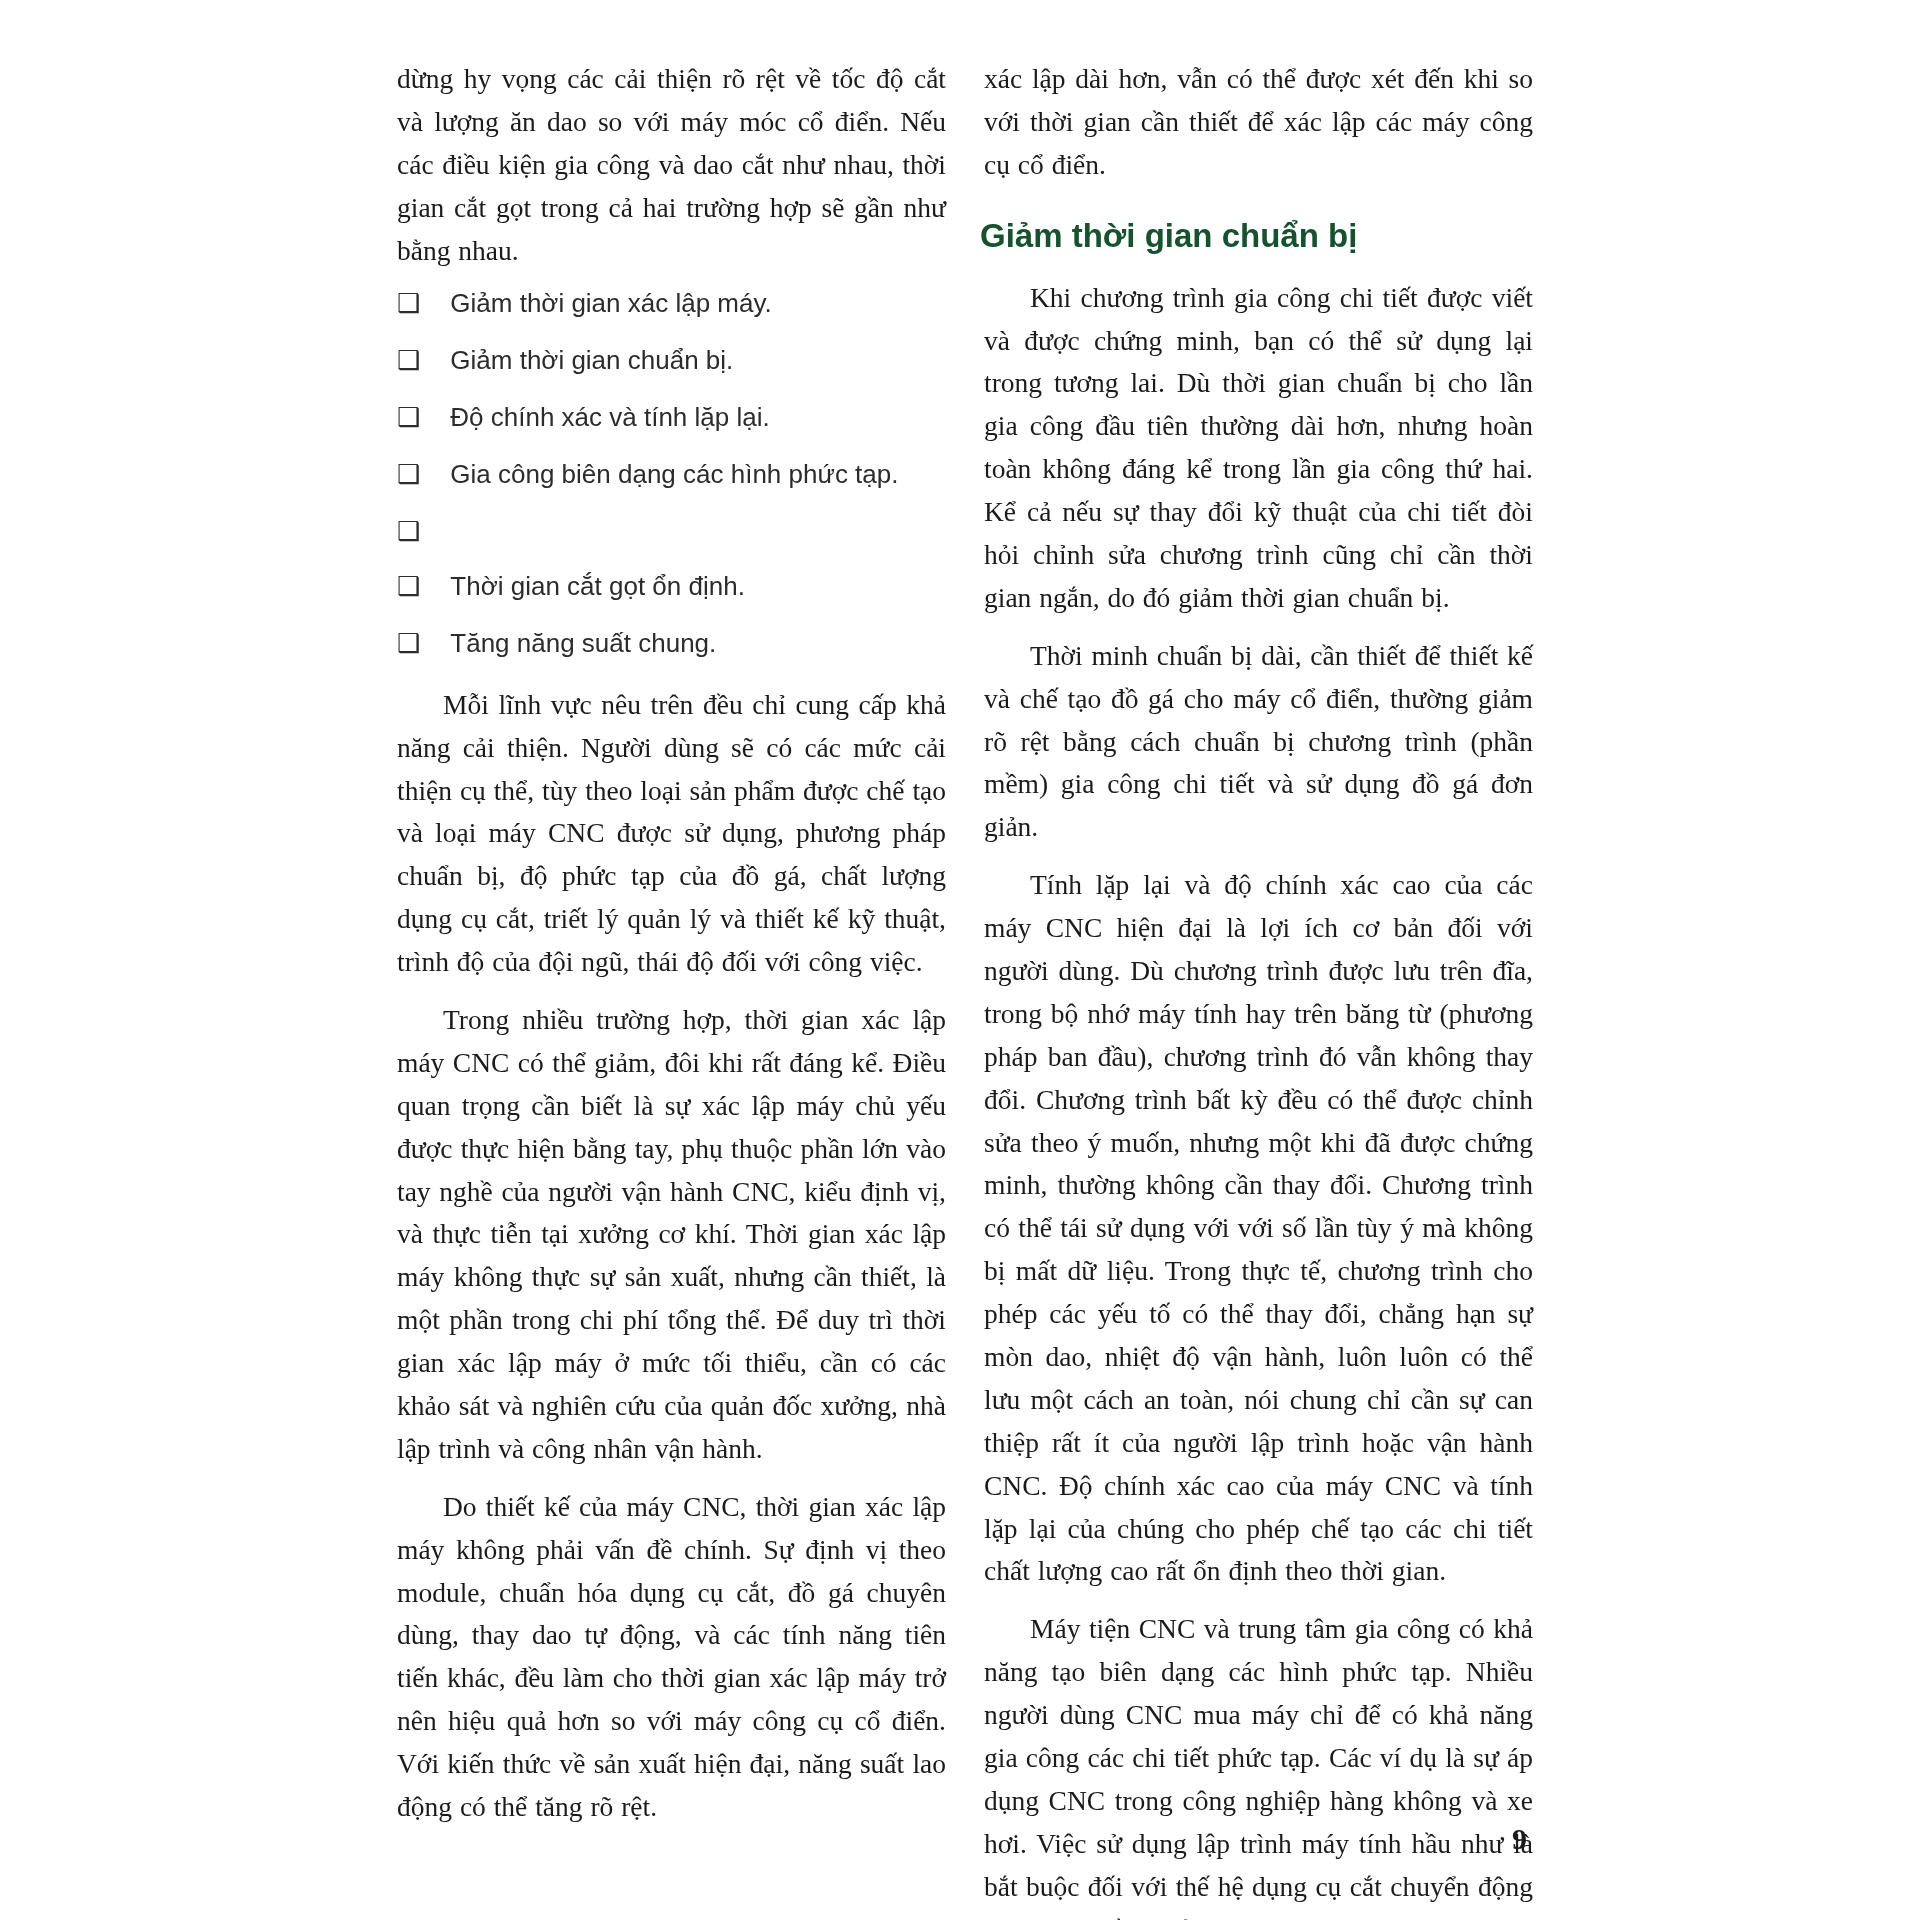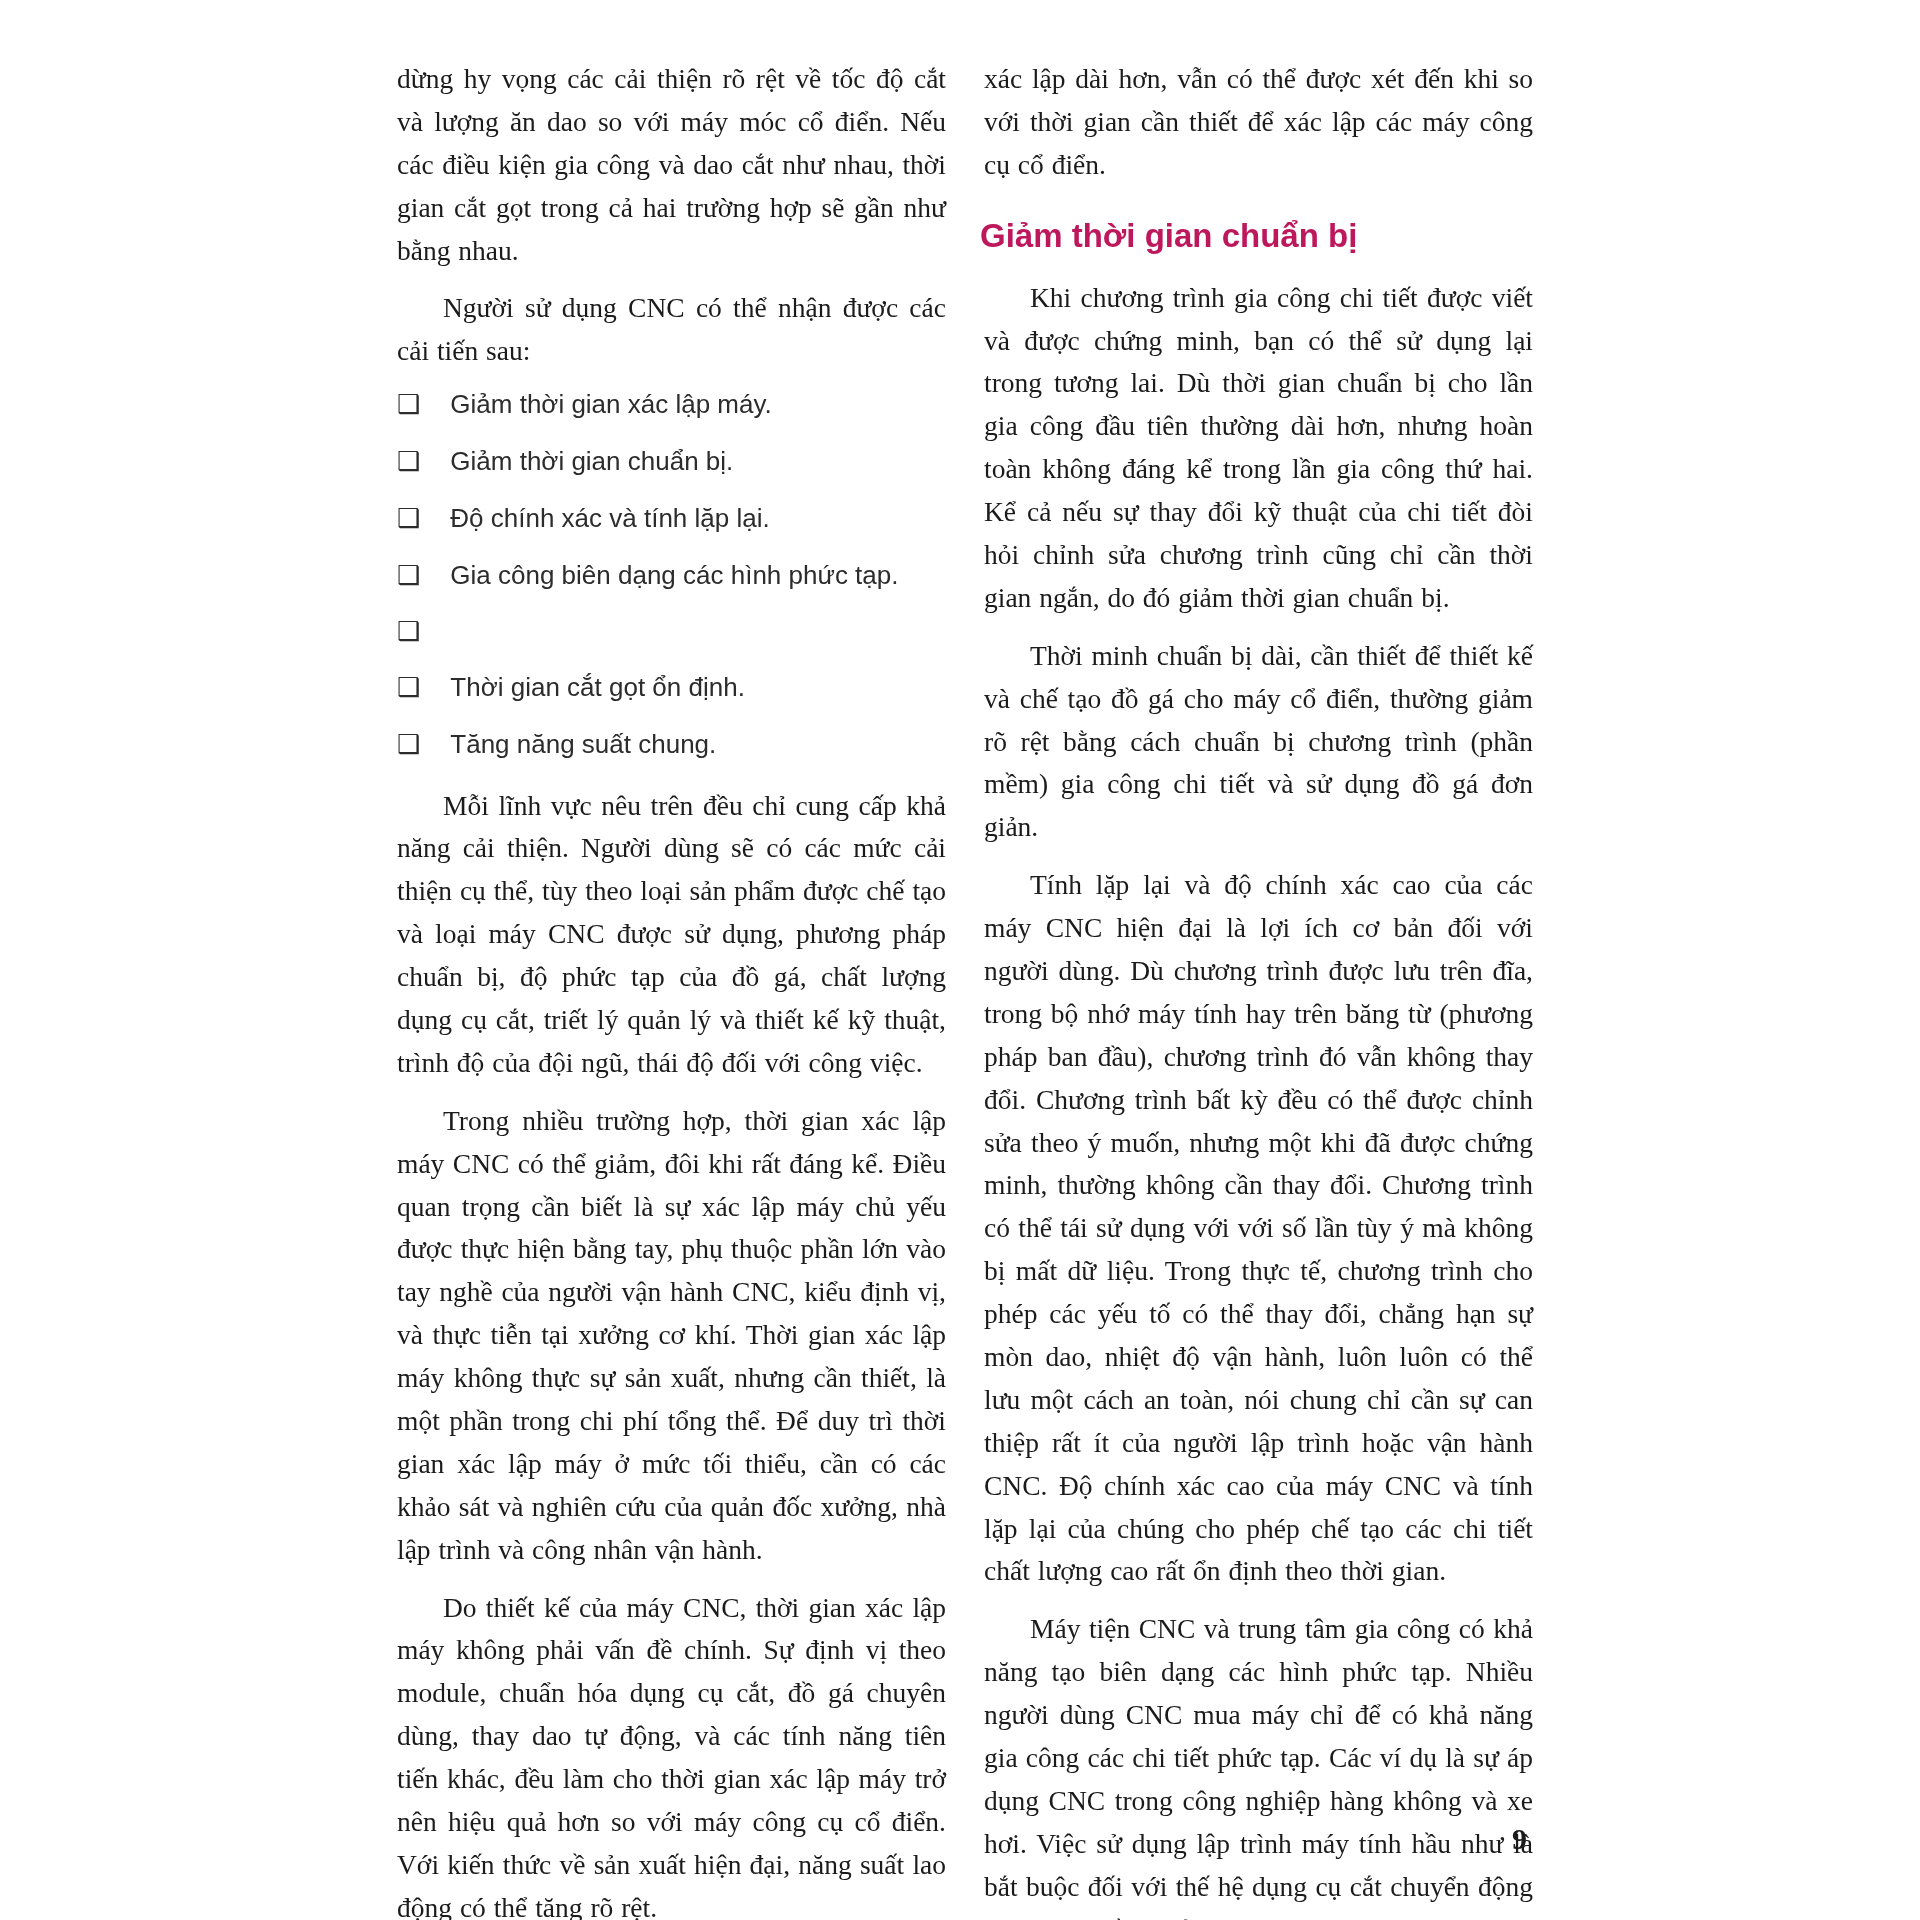--- a/index.html
+++ b/index.html
@@ -34,21 +34,21 @@
     margin: 0 0 15px 4px;
     word-spacing: 1px;
   }
   p.indent {
     text-indent: 46px;
   }
   h2.section {
     font-family: "Liberation Sans", sans-serif;
     font-weight: bold;
     font-size: 33px;
-    color: #be185d;
+    color: #14532d;
     margin: 30px 0 22px 0;
     line-height: 1.15;
   }
   ul.checklist {
     list-style: none;
     margin: 14px 0 22px 4px;
     padding: 0;
     font-family: "Liberation Sans", sans-serif;
     font-size: 26px;
     color: #2c2c2c;
@@ -77,21 +77,20 @@
   }
 </style>
 </head>
 <body>
 
 <div class="page">
   <div class="content">
 
     <div class="col">
       <p class="body">dừng hy vọng các cải thiện rõ rệt về tốc độ cắt và lượng ăn dao so với máy móc cổ điển. Nếu các điều kiện gia công và dao cắt như nhau, thời gian cắt gọt trong cả hai trường hợp sẽ gần như bằng nhau.</p>
-      <p class="body indent">Người sử dụng CNC có thể nhận được các cải tiến sau:</p>
 
       <ul class="checklist">
         <li>
           <span class="bullet-glyph">❑</span>
           <span>Giảm thời gian xác lập máy.</span>
         </li>
         <li>
           <span class="bullet-glyph">❑</span>
           <span>Giảm thời gian chuẩn bị.</span>
         </li>

